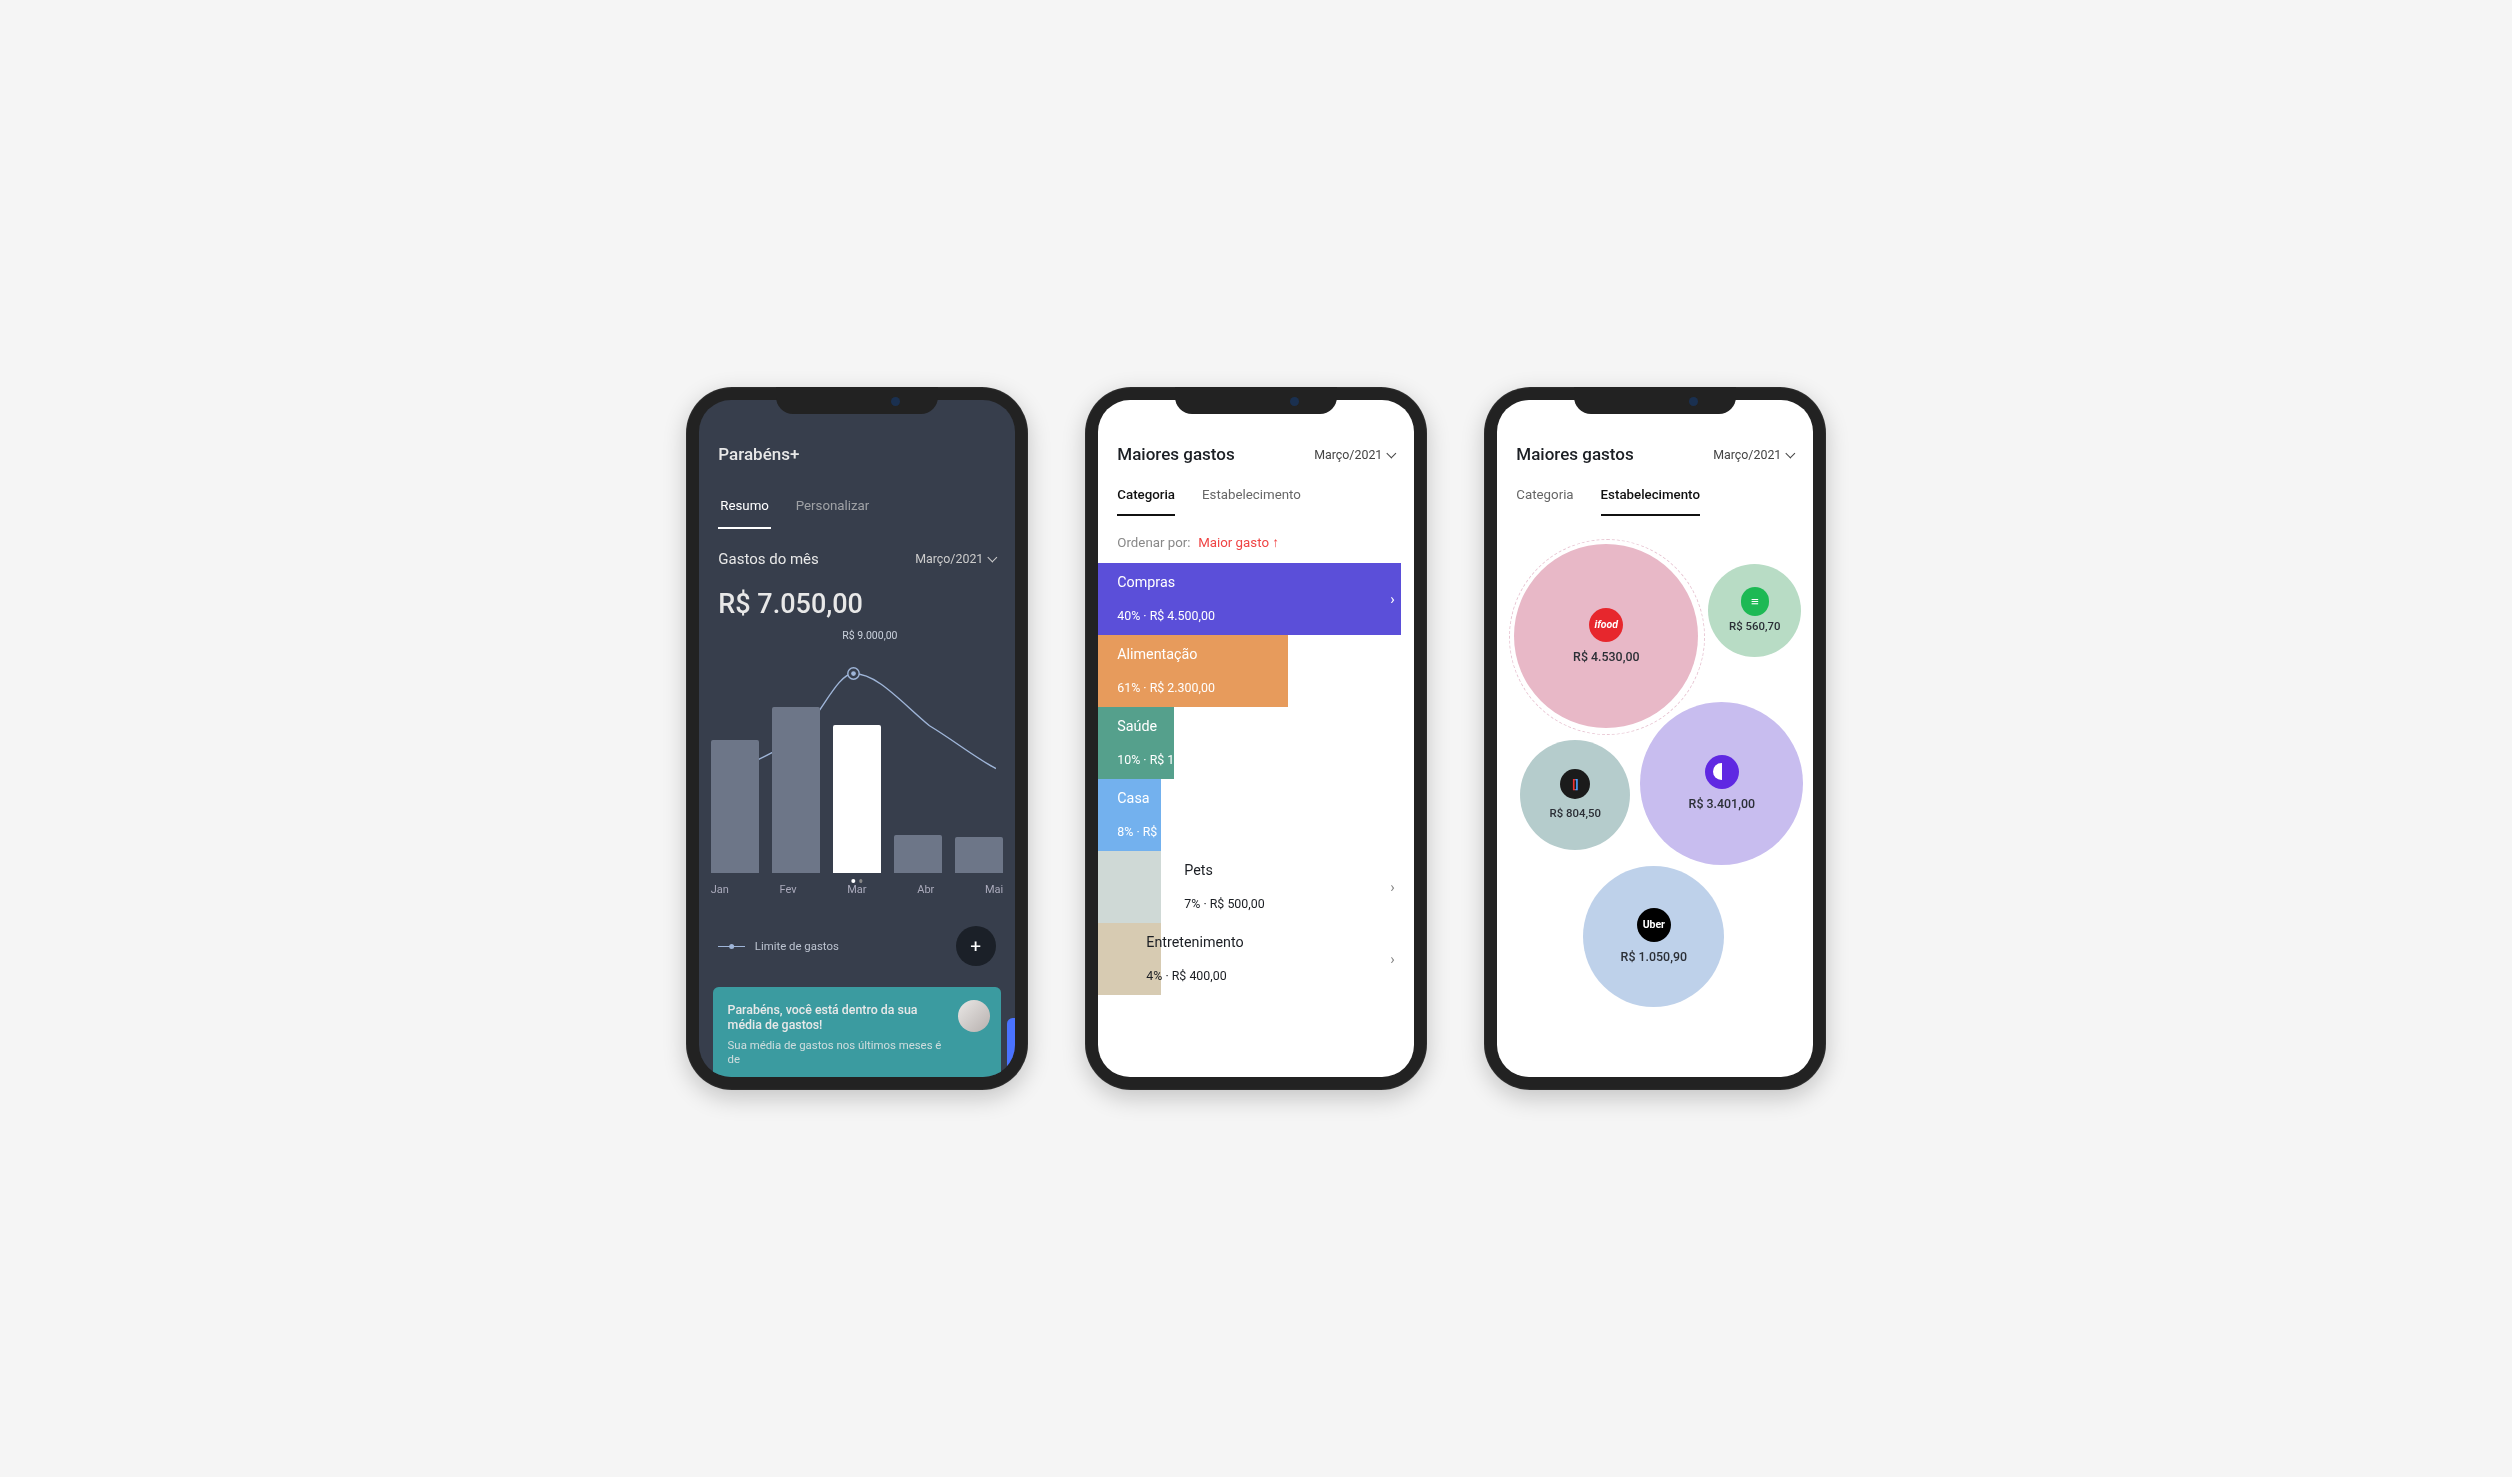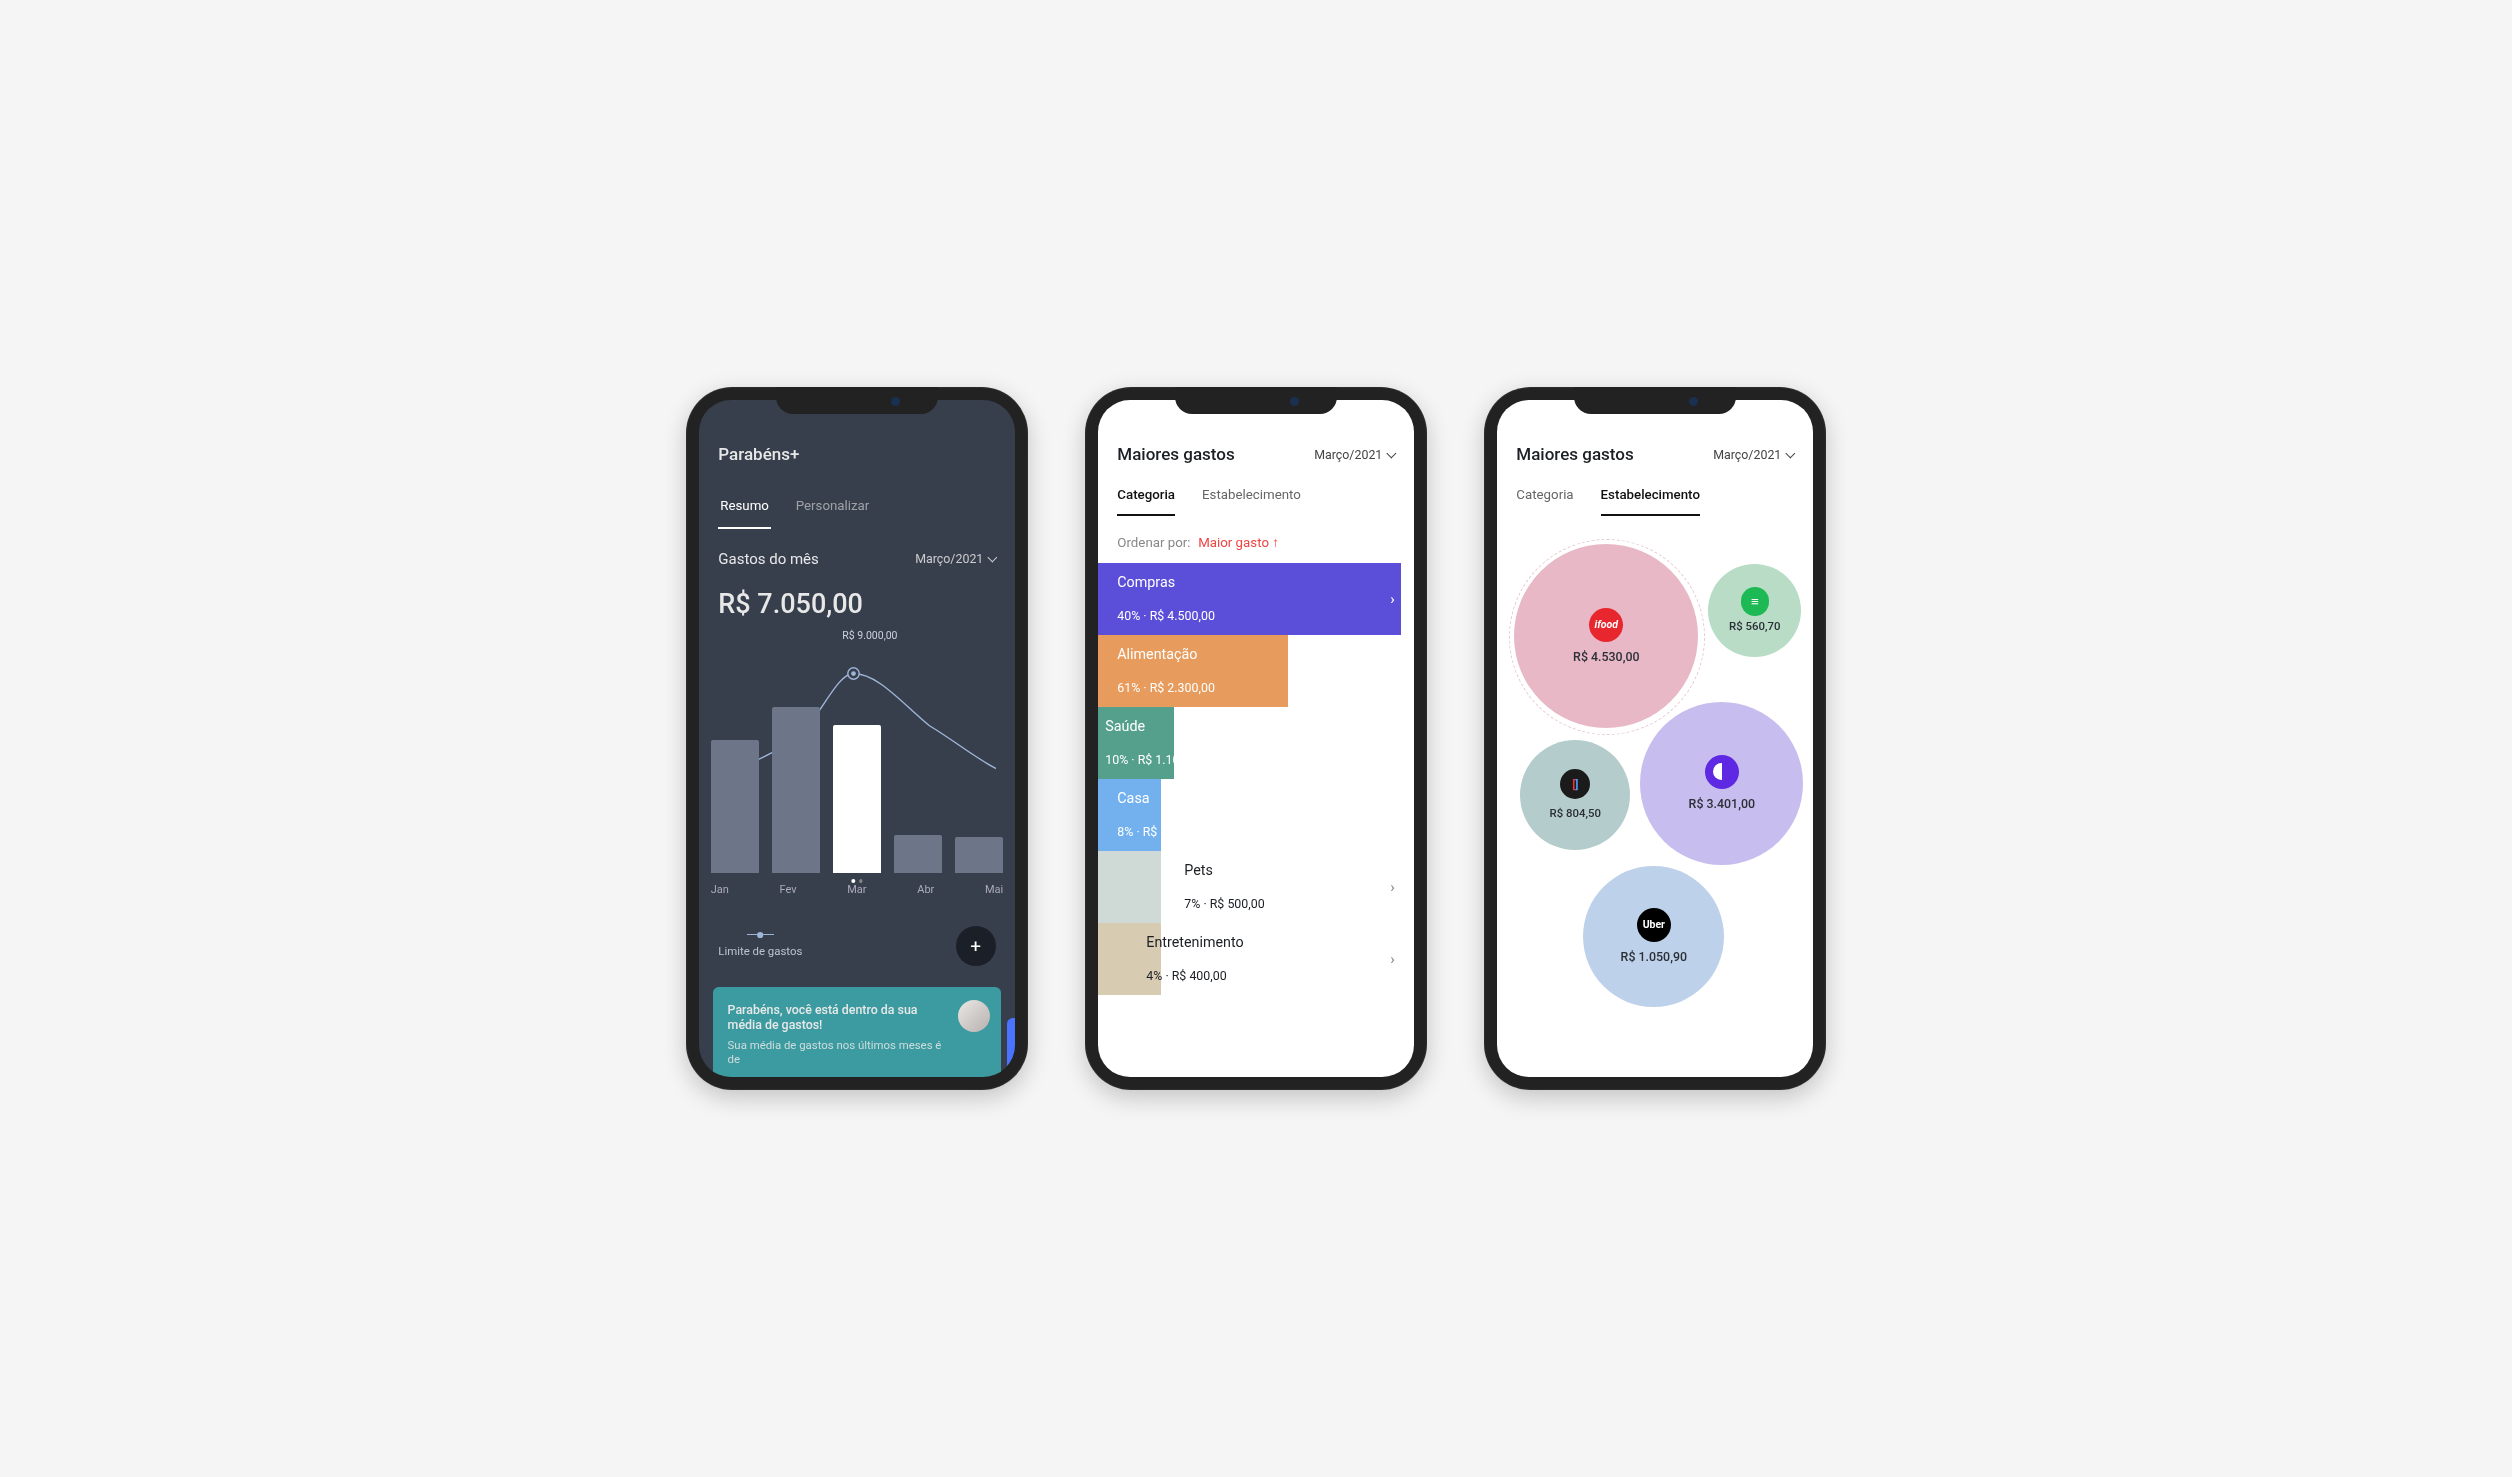--- a/index.html
+++ b/index.html
@@ -26,21 +26,21 @@
   .chart-labels { position:absolute; bottom:19px; left:11.4px; right:11.4px; display:flex; justify-content:space-between; font-size:11px; color:#aab;}
   .bars { position:absolute; bottom:42px; left:11.4px; right:11.4px; height:190px; display:flex; align-items:flex-end; gap:13.3px; }
   .bar { flex:1; background:#6d7688; border-radius: 1.9px 1.9px 0 0; }
   .bar.current { background:#fff; }
   .line-svg { position:absolute; bottom:42px; left:11.4px; right:11.4px; height:228px; pointer-events:none; }
   .limit-label { position:absolute; left:143px; top:-9.5px; font-size:10.5px; color:#cbd2dd;}
   .dot-ind { position:absolute; bottom:32px; left:50%; transform:translateX(-50%); display:flex; gap:3.8px;}
   .dot-ind span{width:3.8px;height:3.8px;border-radius:1.9px;background:#888;}
   .dot-ind .on{background:#fff;}
   .legend-row { display:flex; align-items:center; justify-content:space-between; padding: 11.4px 19px;}
-  .legend-left { display:flex; align-items:center; gap:9.5px; font-size:11.4px; color:#bcc3d0;flex-direction:column;}
+  .legend-left { display:flex; align-items:center; gap:9.5px; font-size:11.4px; color:#bcc3d0;}
   .legend-line { width:27px; height:0; border-top:1px solid #9fb5d8; position:relative;}
   .legend-line::after{content:"";position:absolute;left:50%;top:-2.9px;width:5.7px;height:5.7px;border-radius:50%;background:#9fb5d8;transform:translateX(-50%);}
   .fab { width:40px; height:40px; border-radius:50%; background:#1b2028; color:#fff; display:flex;align-items:center;justify-content:center; font-size:19px; cursor:pointer;}
   .card-tip { margin:9.5px 13.3px; background:#3b9ba0; border-radius:5.7px; padding:15px 57px 15px 15px; position:relative; font-size:11.4px;}
   .card-tip .tip-title{font-size:12.4px;font-weight:500;margin-bottom:5.7px;}
   .card-tip .tip-sub{opacity:.85;}
   .tip-illus{position:absolute;right:11.4px;top:13.3px;width:32px;height:32px;border-radius:50%;background:linear-gradient(135deg,#eae8e6,#b7b0ae);}
   .blue-peek{position:absolute;right:-5.7px;bottom:9.5px;width:13.3px;height:53px;background:#4a73ff;border-radius:5.7px 0 0 5.7px;}
 
   
@@ -165,21 +165,21 @@
         <div class="cat-row ontint">
           <div class="cat-bar" style="width:60%;background:#e79b5c;"></div>
           <div class="cat-text" style="padding-left:19px">
             <div class="cat-name">Alimentação</div>
             <div class="cat-detail">61% · R$ 2.300,00</div>
           </div>
           <div class="chev">›</div>
         </div>
         <div class="cat-row ontint">
           <div class="cat-bar" style="width:24%;background:#55a08c;"></div>
-          <div class="cat-text" style="padding-left:7px">
+          <div class="cat-text" style="padding-left:19px">
             <div class="cat-name">Saúde</div>
             <div class="cat-detail">10% · R$ 1.100,00</div>
           </div>
           <div class="chev">›</div>
         </div>
         <div class="cat-row ontint">
           <div class="cat-bar" style="width:20%;background:#73b1ee;"></div>
           <div class="cat-text" style="padding-left:19px">
             <div class="cat-name">Casa</div>
             <div class="cat-detail">8% · R$ 900,00</div>

